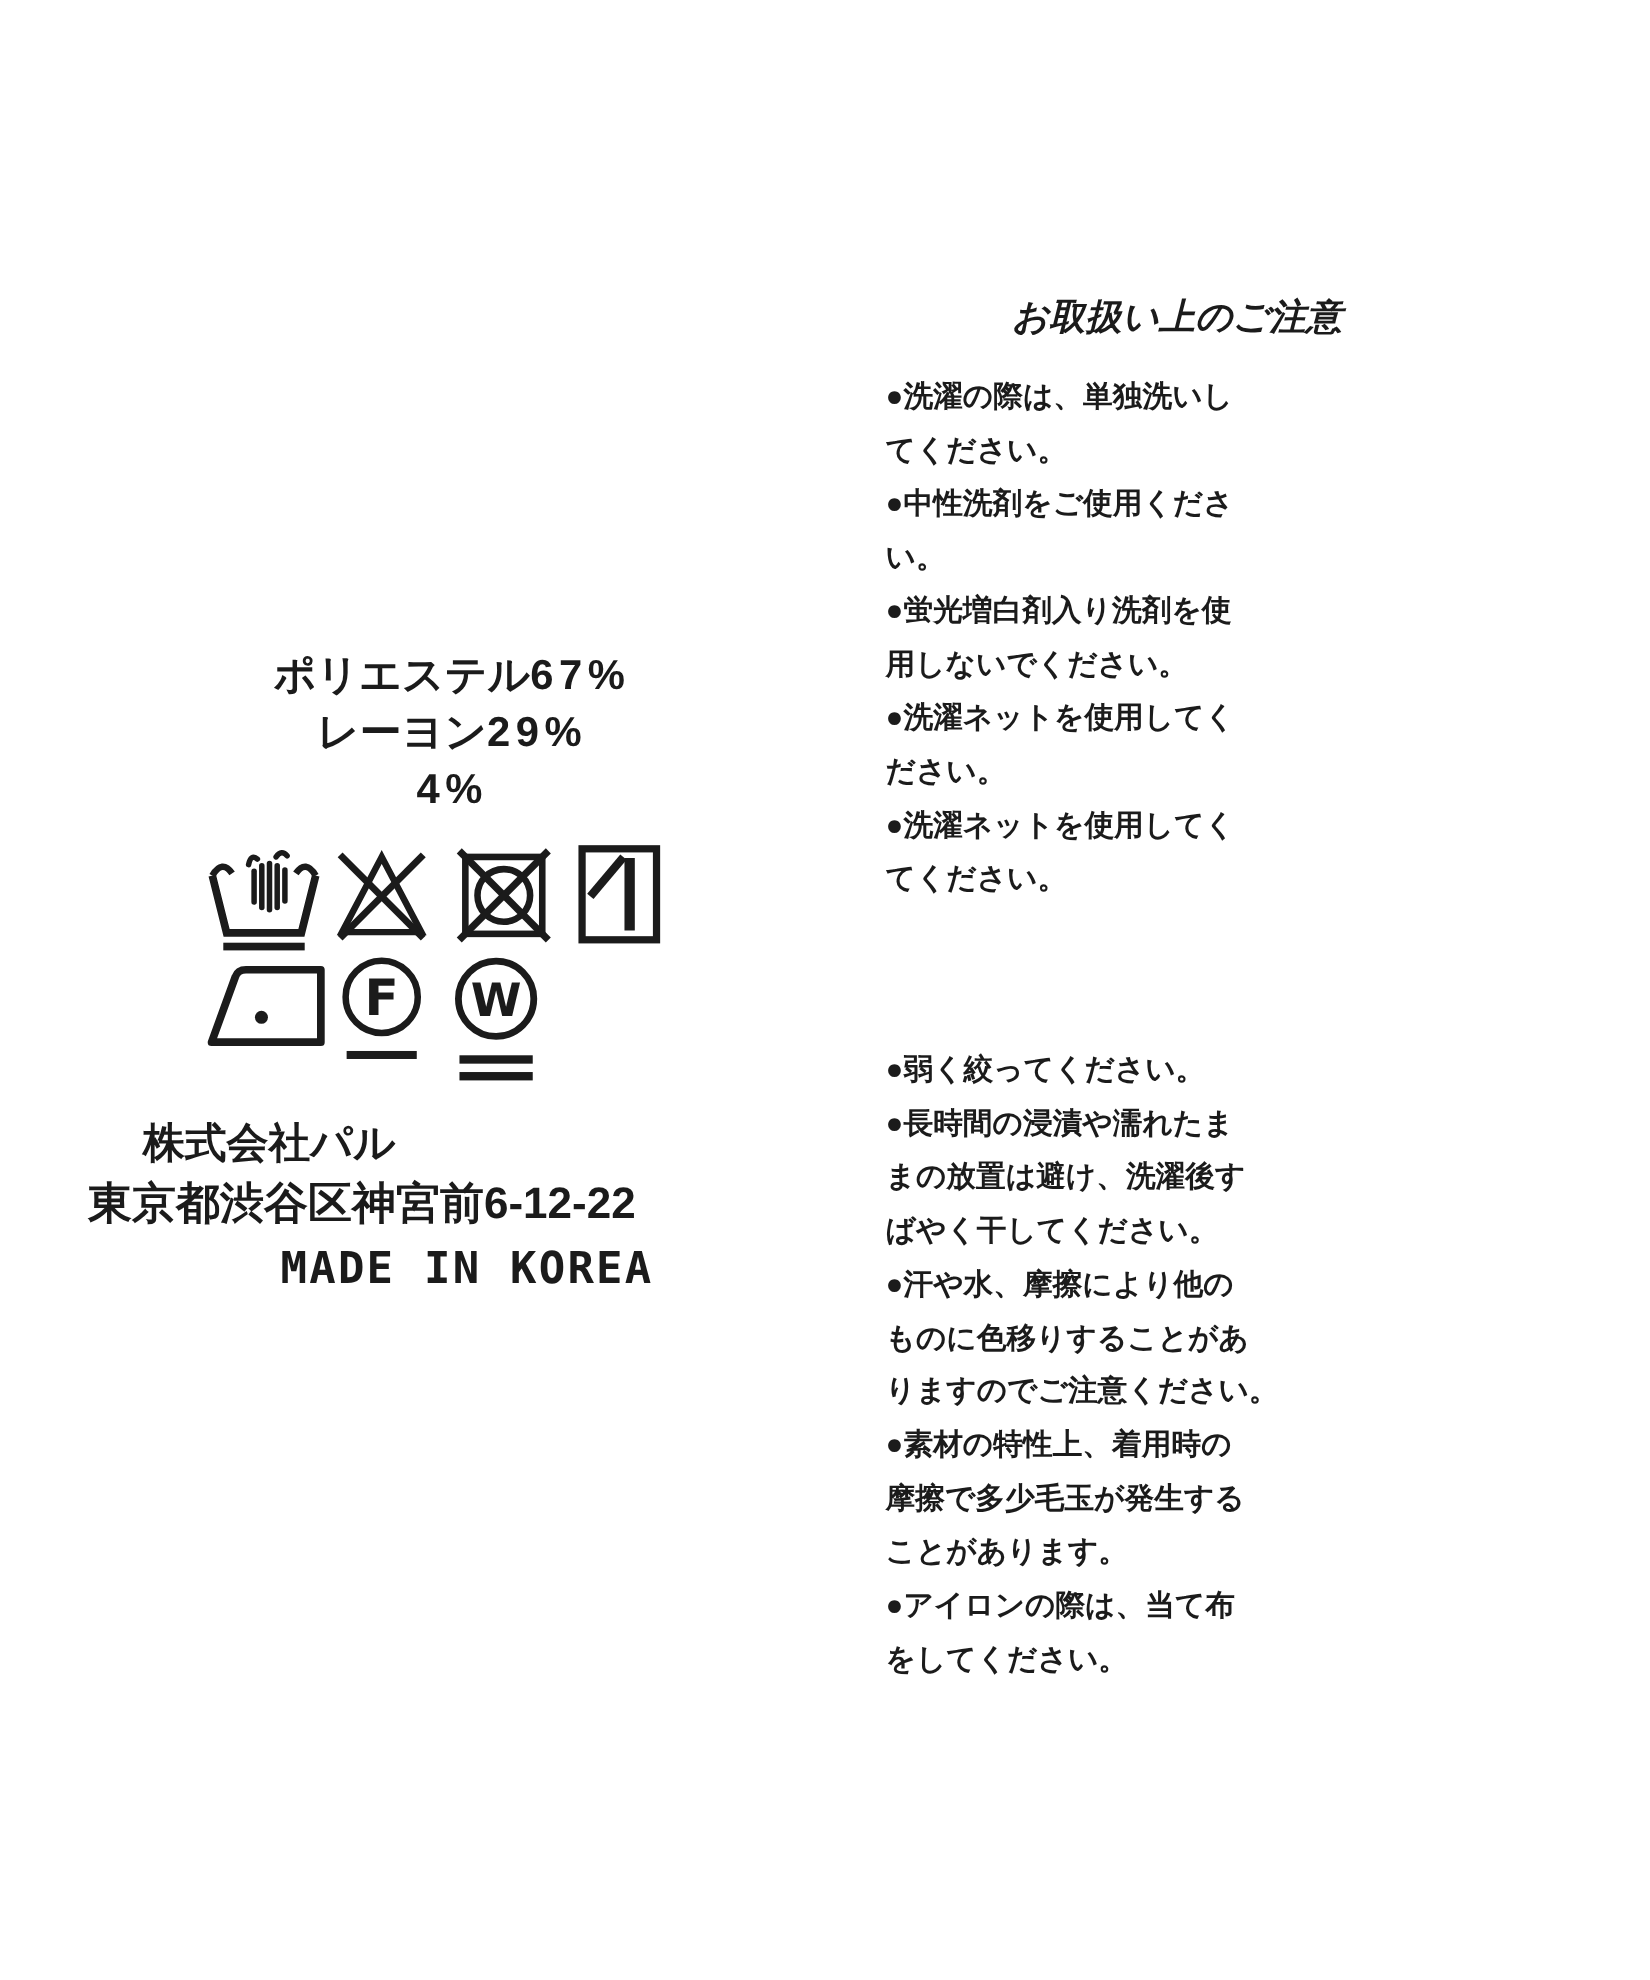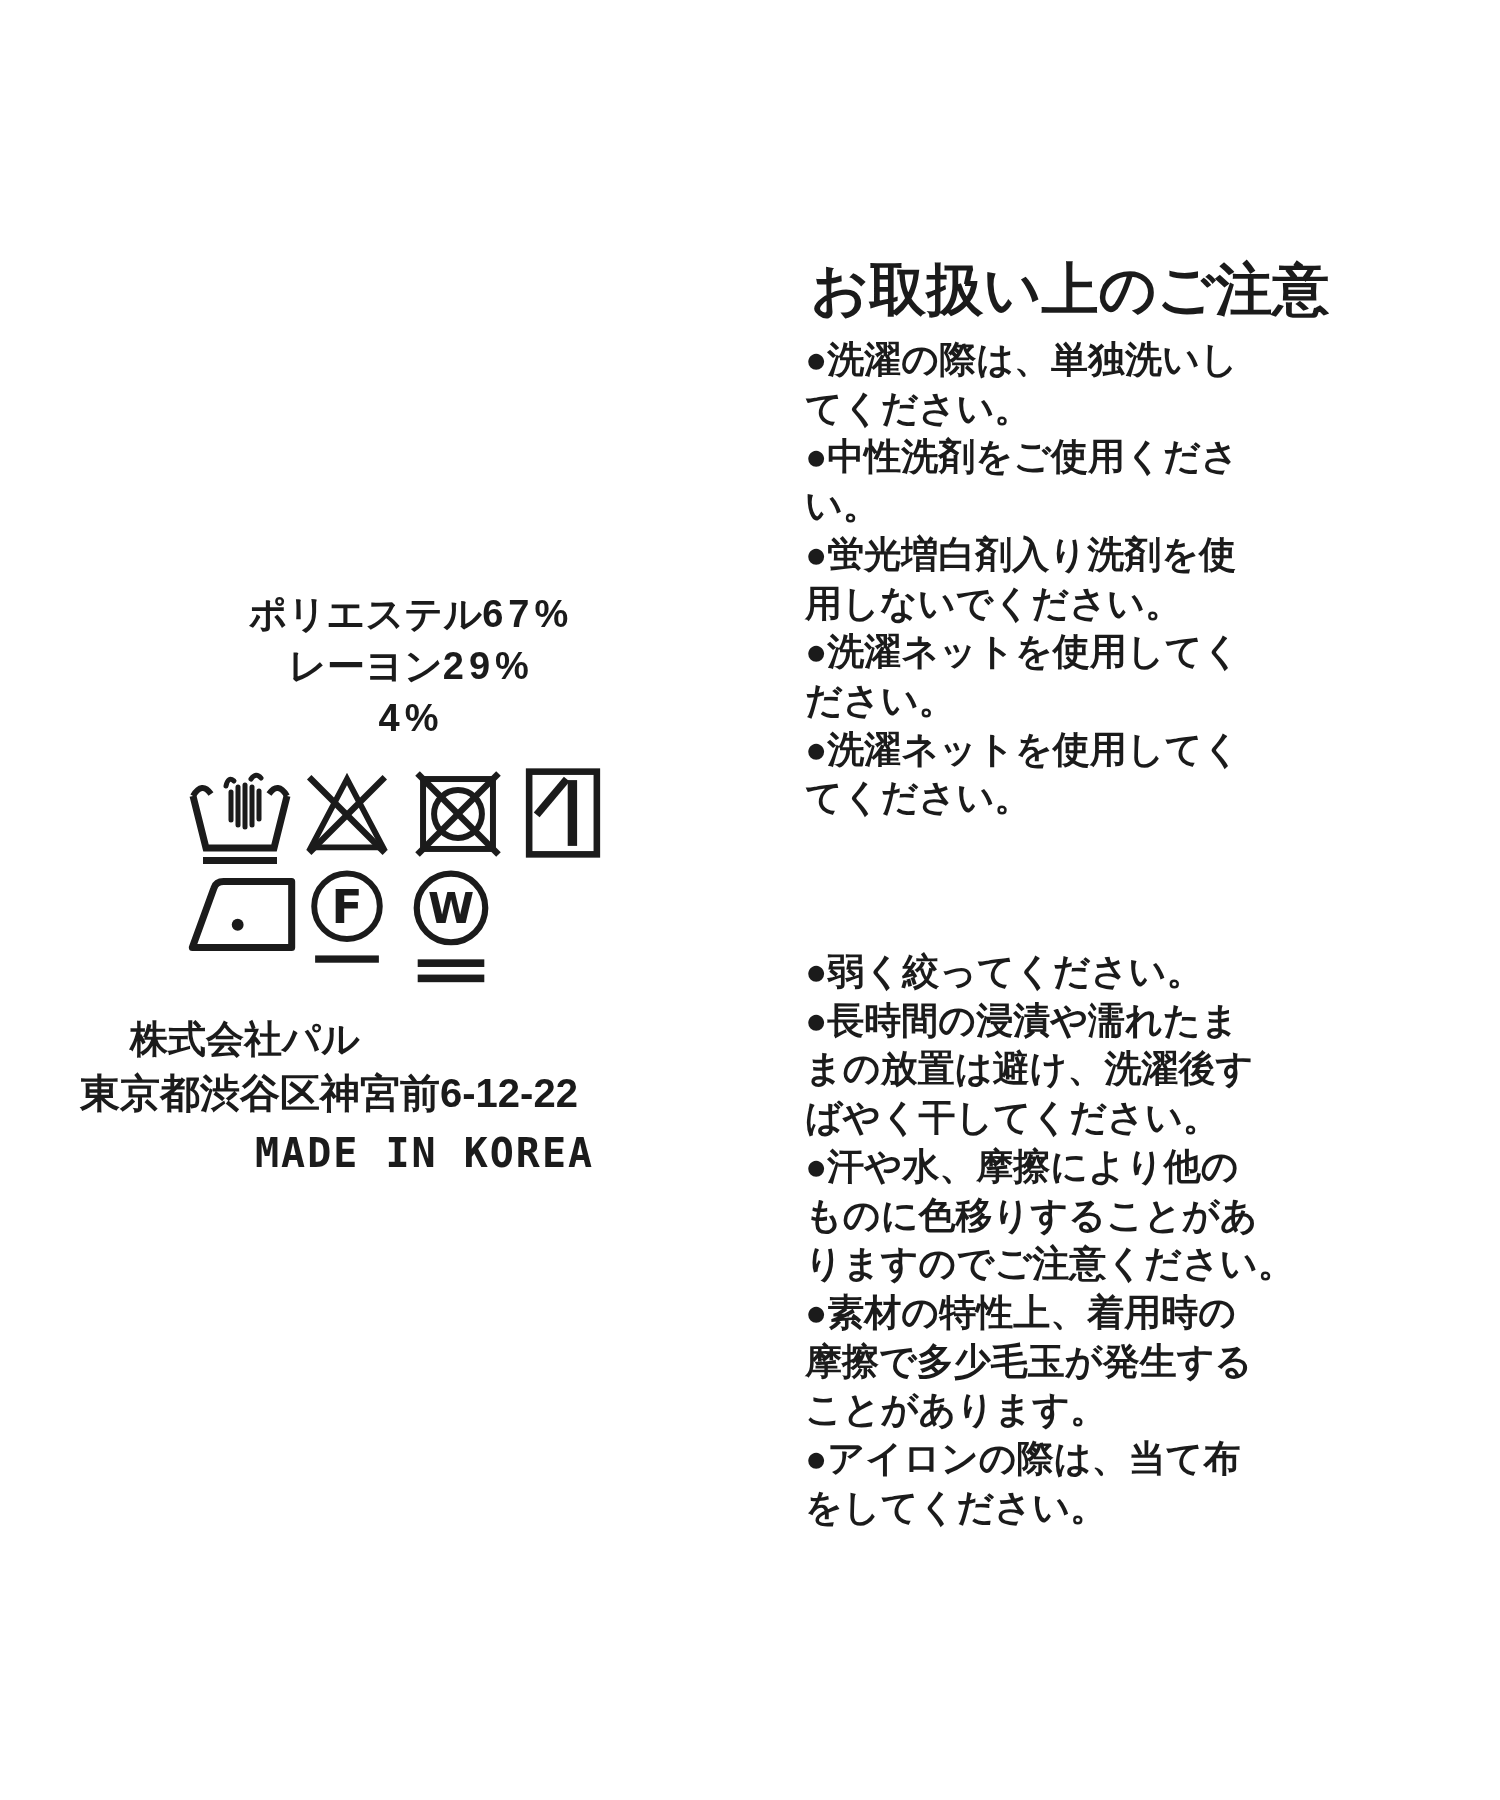--- a/index.html
+++ b/index.html
@@ -29,26 +29,26 @@
   .s-wcirc {left:408px;top:868px;width:86px;height:118px;}
   
   .mfr-name   {position:absolute;left:130px;top:1014px;width:460px;text-align:left;
                font-size:38px;white-space:nowrap;}
   .mfr-address{position:absolute;left:80px;top:1066px;width:610px;text-align:left;
                font-size:40px;white-space:nowrap;}
   .mfr-origin {position:absolute;left:255px;top:1130px;width:300px;text-align:center;
                font-family:"DejaVu Sans Mono", monospace;font-size:40px;
                letter-spacing:2px;white-space:nowrap;}
   
-  .care-title{position:absolute;left:805px;top:252px;width:530px;text-align:center;
-              font-size:57px;white-space:nowrap;}
+  .care-title{position:absolute;left:805px;top:266px;width:530px;text-align:center;
+              font-size:33px;white-space:nowrap;font-style:italic;}
   .care-block{position:absolute;left:805px;width:560px;}
   .care-block-1{top:336px;}
   .care-block-2{top:948px;}
-  .care-line{font-size:37px;line-height:48.7px;white-space:nowrap;}
+  .care-line{font-size:27px;line-height:48.7px;white-space:nowrap;}
 </style>
 </head>
 <body>
 
 <div class="sheet">
 
   <div class="composition">
     <div class="comp-row">
       <span class="comp-material">ポリエステル</span>
       <span class="comp-percent">67%</span>

